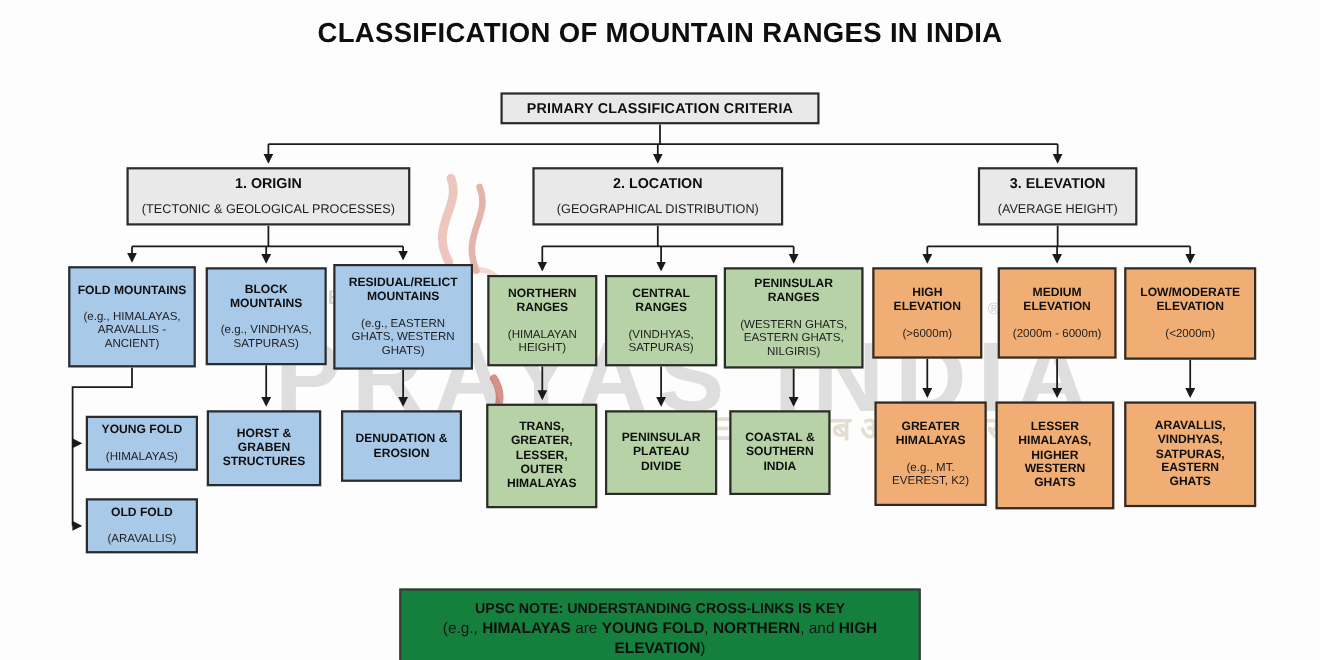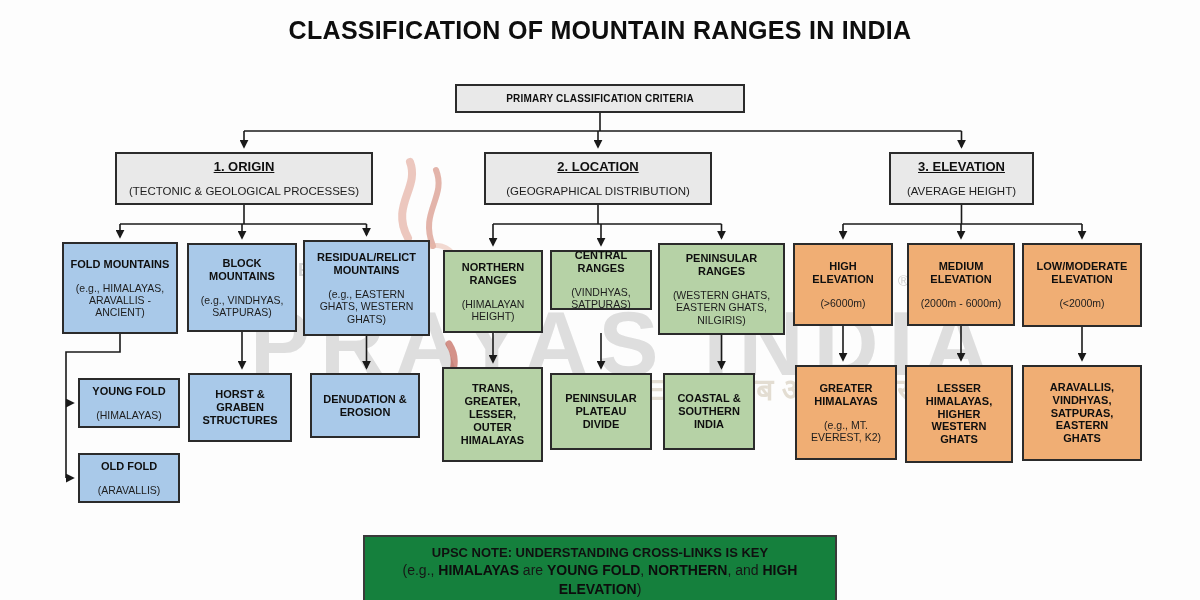--- a/index.html
+++ b/index.html
@@ -22,23 +22,23 @@
   .connectors{position:absolute;top:0;left:0;width:1200px;height:600px;z-index:2;pointer-events:none;}
   
   .n{
     position:absolute;z-index:3;box-sizing:border-box;
     border:2px solid #2b2b2b;background:#e9e9e9;
     display:flex;flex-direction:column;align-items:center;justify-content:center;
     text-align:center;padding:2px 6px;
   }
   .n .t{font-weight:bold;font-size:11px;line-height:1.18;color:#0f0f0f;}
   .n .s{font-size:10.5px;line-height:1.16;color:#1d1d1d;margin-top:11px;}
-  .hdr .t{font-size:13px;text-decoration:underline;}
+  .hdr .t{font-size:13px;}
   .hdr .s{font-size:11.5px;}
-  .root .t{font-size:10px;letter-spacing:.2px;}
+  .root .t{font-size:13px;letter-spacing:.2px;}
   .blue{background:#a9c9e9;}
   .green{background:#b6d2a6;}
   .orange{background:#f0ae74;}
   .note{
     position:absolute;z-index:3;box-sizing:border-box;left:363px;top:535px;width:474px;height:73px;
     background:#15803d;border:2px solid #3a3a3a;
     display:flex;flex-direction:column;align-items:center;justify-content:center;text-align:center;
   }
   .note-l1{font-size:13px;font-weight:bold;color:#101010;line-height:1.35;}
   .note-l2{font-size:14px;color:#161616;line-height:1.35;}
@@ -150,21 +150,21 @@
     <div class="t">HORST &amp; GRABEN STRUCTURES</div>
   </div>
   <div class="n blue" style="left:310px;top:373px;width:110px;height:65px;">
     <div class="t">DENUDATION &amp; EROSION</div>
   </div>
 
   <div class="n green" style="left:443px;top:250px;width:100px;height:83px;">
     <div class="t">NORTHERN RANGES</div>
     <div class="s">(HIMALAYAN HEIGHT)</div>
   </div>
-  <div class="n green" style="left:550px;top:250px;width:102px;height:60px;">
+  <div class="n green" style="left:550px;top:250px;width:102px;height:83px;">
     <div class="t">CENTRAL RANGES</div>
     <div class="s">(VINDHYAS, SATPURAS)</div>
   </div>
   <div class="n green" style="left:658px;top:243px;width:127px;height:92px;">
     <div class="t">PENINSULAR RANGES</div>
     <div class="s">(WESTERN GHATS, EASTERN GHATS, NILGIRIS)</div>
   </div>
   <div class="n green" style="left:442px;top:367px;width:101px;height:95px;">
     <div class="t">TRANS, GREATER, LESSER, OUTER HIMALAYAS</div>
   </div>

